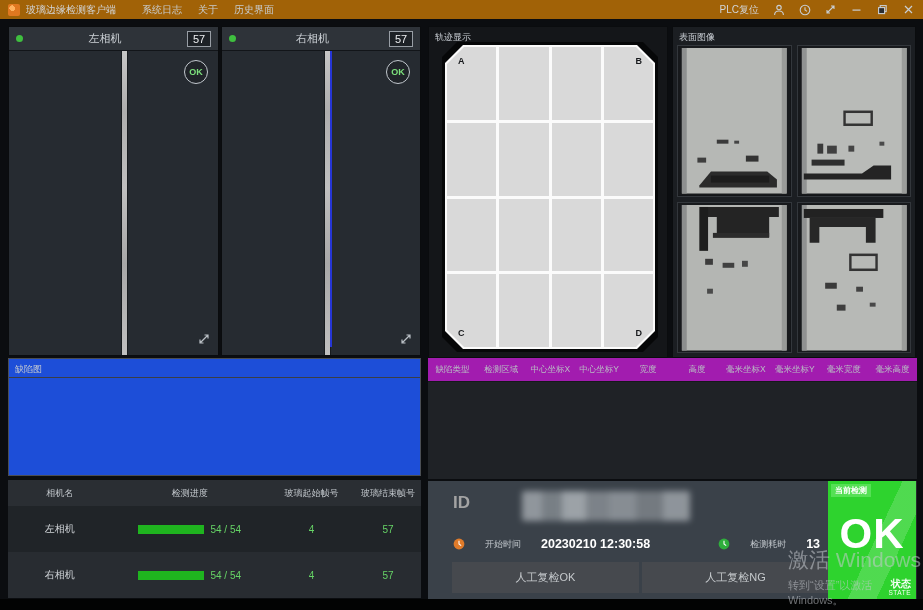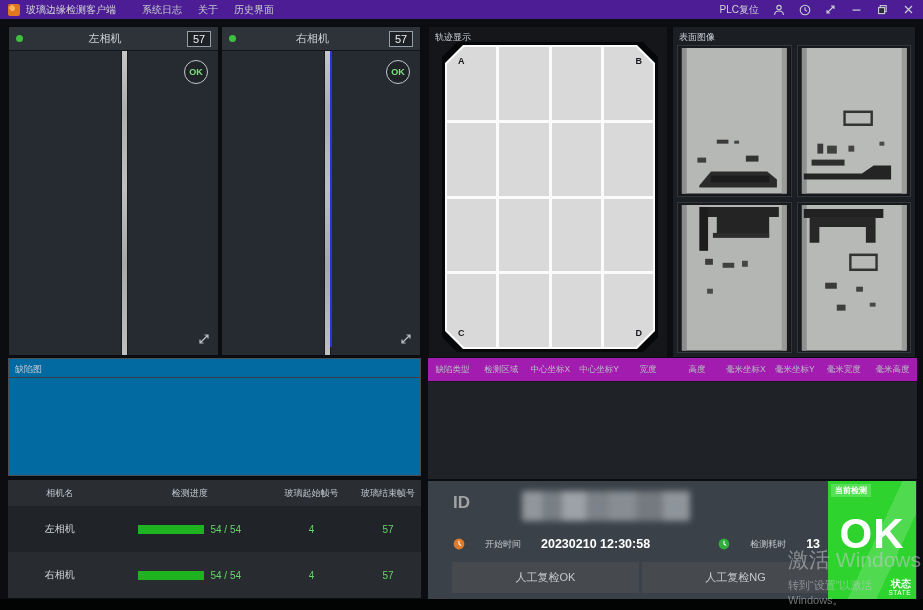--- a/index.html
+++ b/index.html
@@ -1,20 +1,20 @@
 <!DOCTYPE html>
 <html><head>
 <meta charset="utf-8">
 <style>
   * { margin:0; padding:0; box-sizing:border-box; }
   body { background:#000; font-family:"Liberation Sans","DejaVu Sans",sans-serif; }
   .screen { position:relative; width:923px; height:610px; background:#0b0d10; overflow:hidden; }
 
   
-  .titlebar { position:absolute; left:0; top:0; width:923px; height:19px; background:#4c1d95;
+  .titlebar { position:absolute; left:0; top:0; width:923px; height:19px; background:#a16207;
               display:flex; align-items:center; padding:0 8px; }
   .app-icon { width:12px; height:12px; border-radius:2px; margin-right:6px;
               background:radial-gradient(circle at 35% 35%, #ffb25e 0 25%, #e07820 26% 100%); }
   .win-title { color:#d2d5d8; font-size:10px; margin-right:26px; white-space:nowrap; }
   .menu-item { color:#c8cccf; font-size:10px; margin-right:16px; cursor:default; white-space:nowrap; }
   .tb-right { margin-left:auto; display:flex; align-items:center; gap:13px; }
   .plc-label { color:#d2d5d8; font-size:10px; }
   .tb-icon { width:13px; height:13px; display:flex; align-items:center; justify-content:center; }
   .tb-icon svg { display:block; }
 
@@ -59,21 +59,21 @@
 
   
   .surf { position:absolute; left:672px; top:26px; width:244px; height:332px; background:#1b1e22;
           border:1px solid #0a0c0e; }
   .surf-grid { position:absolute; left:4px; right:4px; top:18px; bottom:4px; display:grid; gap:5px;
                grid-template-columns:1fr 1fr; grid-template-rows:1fr 1fr; }
   .surf-cell { position:relative; background:#101214; border:1px solid #33373c; overflow:hidden; }
   .surf-cell svg { width:100%; height:100%; display:block; }
 
   
-  .defimg { position:absolute; left:8px; top:358px; width:413px; height:118px; background:#0369a1;
+  .defimg { position:absolute; left:8px; top:358px; width:413px; height:118px; background:#1d4ed8;
             border:1px solid #4a4e54; }
   .defimg-head { height:19px; border-bottom:1px solid #3a3e44; }
 
   
   .ptable { position:absolute; left:8px; top:480px; width:413px; height:118px; background:#1c1f23; }
   .pt-head { height:26px; background:#2a2e33; display:flex; align-items:center;
              font-size:9px; color:#c3c8cd; }
   .pt-row { height:46px; display:flex; align-items:center; font-size:10px; }
   .pt-row1 { background:#202428; } .pt-row2 { background:#282c31; }
   .c1 { width:25%; text-align:center; } .c2 { width:38%; display:flex; align-items:center; justify-content:center; gap:6px;text-align:center; }

